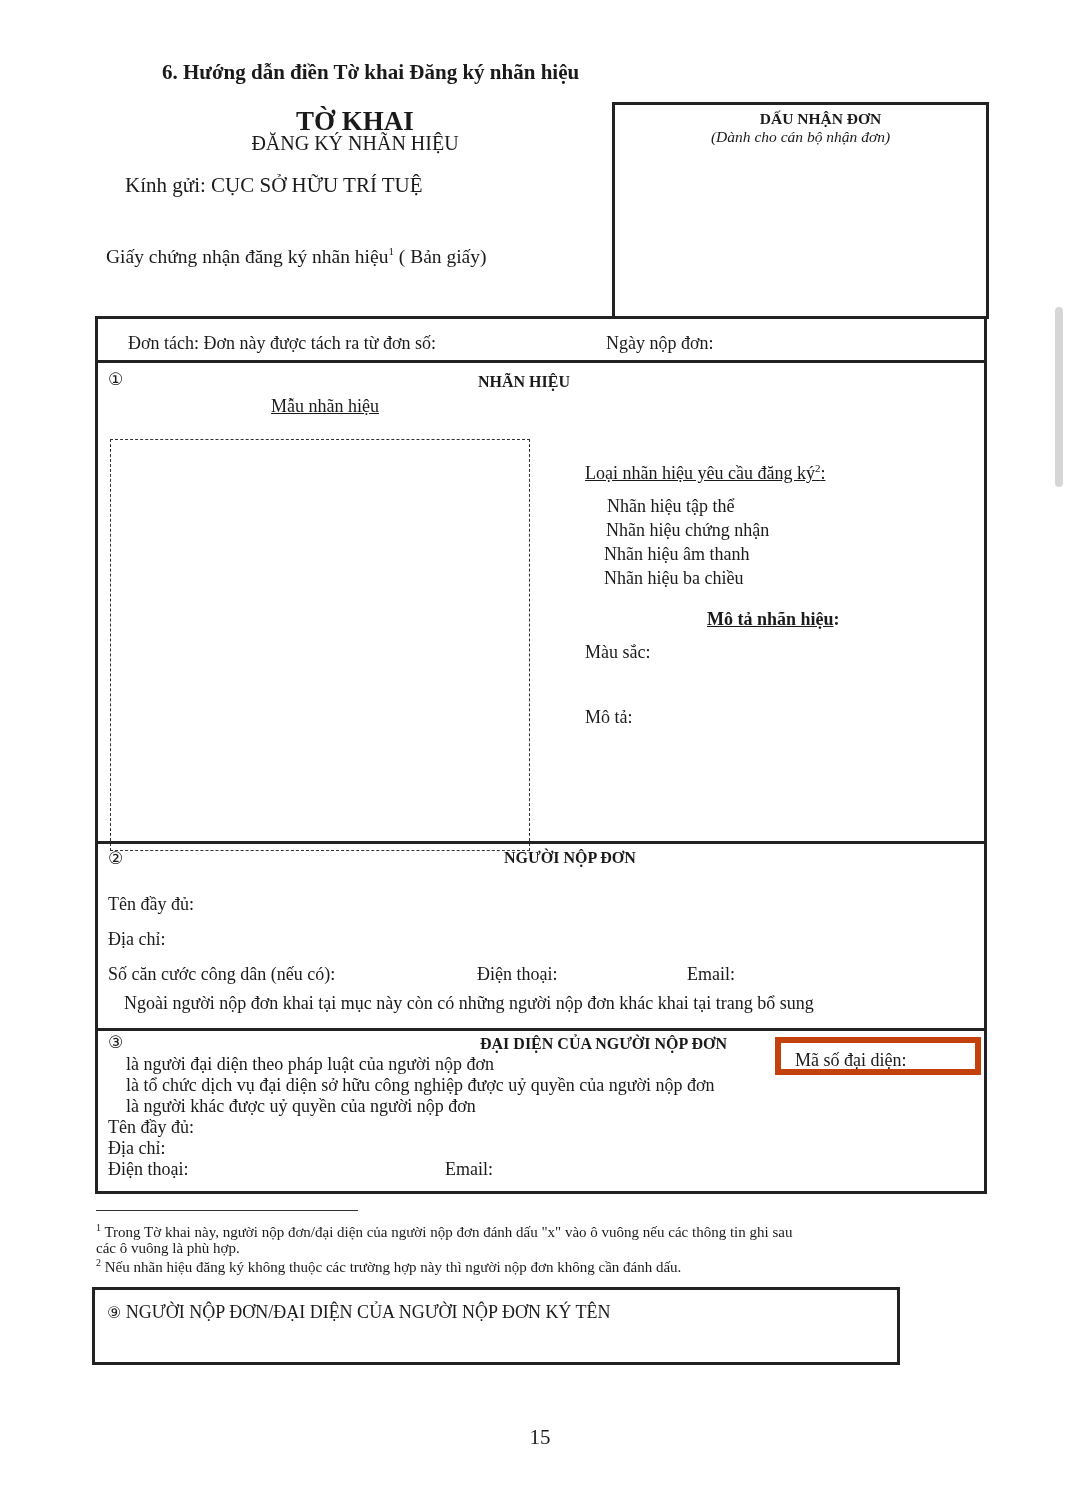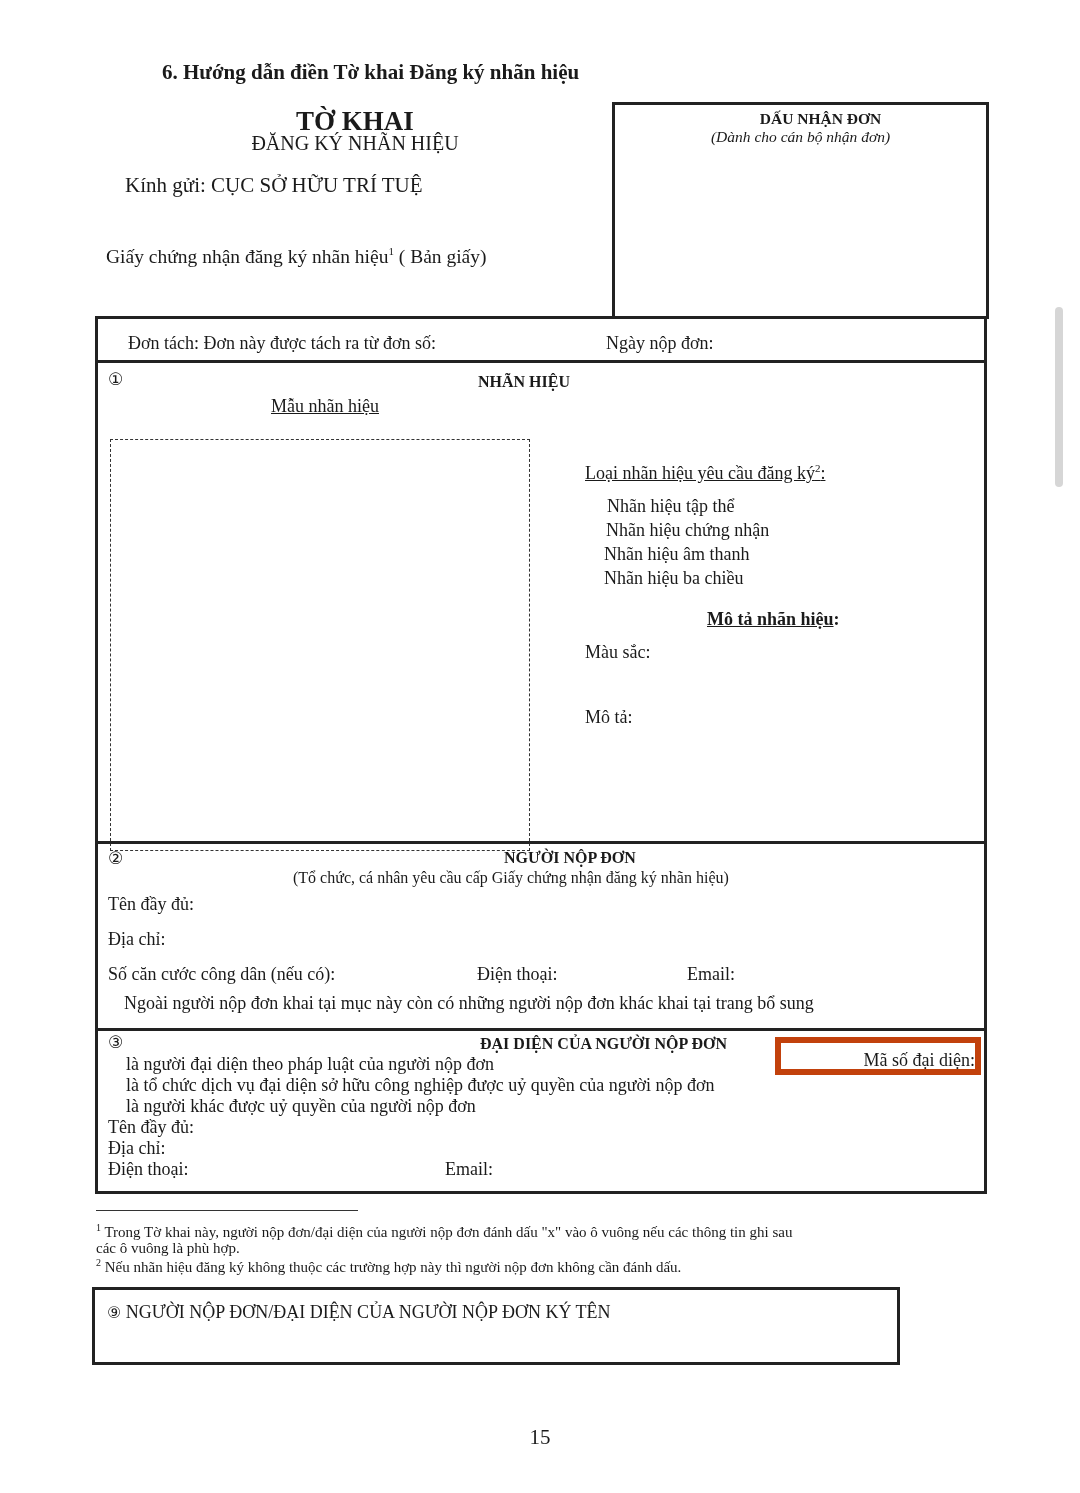--- a/index.html
+++ b/index.html
@@ -11,21 +11,21 @@
   .heading { left: 162px; top: 60px; font-size: 21px; font-weight: bold; }
   .title { left: 160px; width: 390px; text-align: center; }
   .t1 { top: 106px; font-size: 27px; font-weight: bold; }
   .t2 { top: 132px; font-size: 20px; }
   .kinh { left: 125px; top: 173px; font-size: 21px; }
   .req { left: 106px; top: 238px; width: 500px; font-size: 19.5px; line-height: 27px; text-align: justify; }
   .req sup { font-size: 11px; }
   .stamp { left: 612px; top: 102px; width: 371px; height: 214px; border: 3px solid #222; border-bottom: none; }
   .stamp-title { text-align: center; font-weight: bold; font-size: 15.5px; margin-top: 5px; padding-left: 40px; }
   .stamp-sub { text-align: center; font-style: italic; font-size: 15.5px; }
-  .box { border: 3px solid #222; box-sizing: border-box; text-align: right; }
+  .box { border: 3px solid #222; box-sizing: border-box; }
   .mainbox { left: 95px; top: 316px; width: 892px; height: 878px; }
   .hline { position: absolute; left: 0; right: 0; height: 0; border-top: 3px solid #222; }
   .txt { position: absolute; font-size: 18px; white-space: nowrap; }
   .small { font-size: 16px; }
   .bold { font-weight: bold; }
   .ul { text-decoration: underline; }
   .circ { position: absolute; font-size: 17px; font-family: "DejaVu Sans", sans-serif; }
   .dash { position: absolute; left: 12px; top: 120px; width: 418px; height: 410px; border: 1.5px dashed #333; }
   .madaidien { position: absolute; left: 677px; top: 718px; width: 206px; height: 38px; border: 6px solid #c2410c; box-sizing: border-box; font-size: 18px; padding: 7px 0 0 14px; }
   .fnline { left: 96px; top: 1210px; width: 262px; border-top: 1.5px solid #333; }
@@ -73,21 +73,20 @@
   <div class="txt" style="left:506px; top:249px;">Nhãn hiệu ba chiều</div>
 
   <div class="txt bold" style="left:609px; top:290px;"><span class="ul">Mô tả nhãn hiệu</span><span>:</span></div>
   <div class="txt" style="left:487px; top:323px;">Màu sắc:</div>
   <div class="txt" style="left:487px; top:388px;">Mô tả:</div>
 
   <div class="hline" style="top:522px;"></div>
 
   <div class="circ" style="left:10px; top:529px;">②</div>
   <div class="txt small bold" style="left:406px; top:530px;">NGƯỜI NỘP ĐƠN</div>
-  <div class="txt small" style="left:195px; top:550px;">(Tổ chức, cá nhân yêu cầu cấp Giấy chứng nhận đăng ký nhãn hiệu)</div>
   <div class="txt" style="left:10px; top:575px;">Tên đầy đủ:</div>
   <div class="txt" style="left:10px; top:610px;">Địa chỉ:</div>
   <div class="txt" style="left:10px; top:645px;">Số căn cước công dân (nếu có):</div>
   <div class="txt" style="left:379px; top:645px;">Điện thoại:</div>
   <div class="txt" style="left:589px; top:645px;">Email:</div>
   <div class="txt" style="left:26px; top:674px;">Ngoài người nộp đơn khai tại mục này còn có những người nộp đơn khác khai tại trang bổ sung</div>
 
   <div class="hline" style="top:709px;"></div>
 
   <div class="circ" style="left:10px; top:713px;">③</div>

